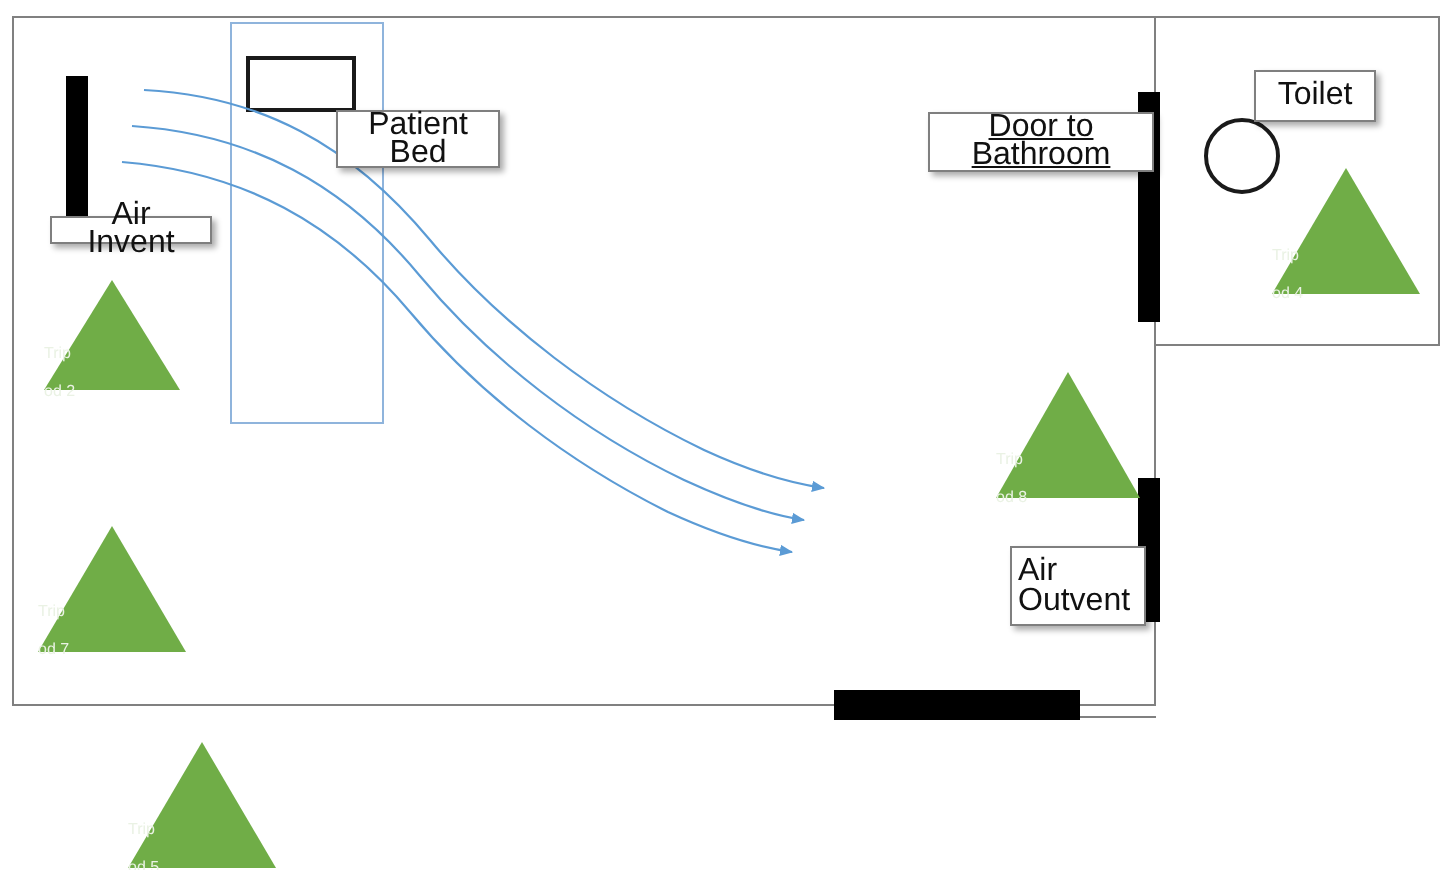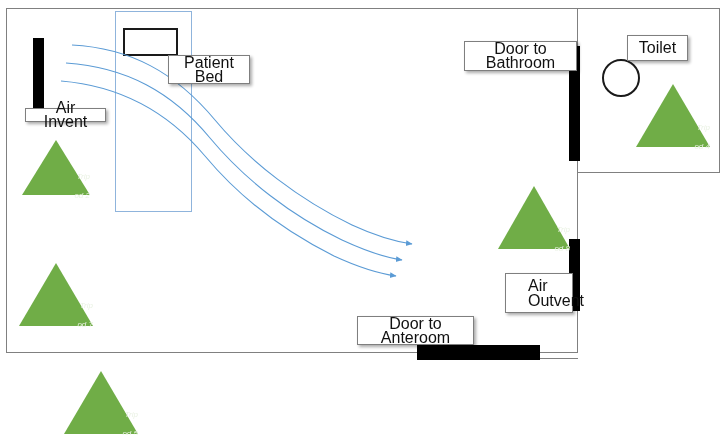--- a/index.html
+++ b/index.html
@@ -36,27 +36,26 @@
     white-space:pre-line;
   }
 
   
   .tripod{position:absolute;}
   .tripod .tri{position:absolute;left:0;top:0;width:100%;height:100%;}
   .tripod .tritext{
     position:absolute;
     left:0;
     width:100%;
-    text-align:right;
+    text-align:left;
     color:#eaf2e4;
     font-size:8px;
     line-height:9.5px;
     white-space:pre-line;
     pointer-events:none;
-    font-style:italic;
   }
 
   
   .toilet-bowl{
     position:absolute;
     border:2px solid #1a1a1a;
     border-radius:50%;
     background:#ffffff;
   }
 
@@ -152,23 +151,22 @@
       <span>od 5</span>
     </div>
   </div>
 
   <div class="toilet-bowl" style="left:602px;top:59px;width:34px;height:34px;"></div>
 
   <div class="label" style="left:168px;top:55px;width:82px;height:29px;">Patient Bed</div>
 
   <div class="label" style="left:25px;top:108px;width:81px;height:14px;">Air Invent</div>
 
-  <div class="label" style="left:464px;top:41px;width:113px;height:30px;">Door to Bathroom</div>
+  <div class="label" style="left:464px;top:56px;width:113px;height:30px;text-decoration:underline;">Door to Bathroom</div>
 
   <div class="label" style="left:627px;top:35px;width:61px;height:26px;">Toilet</div>
 
-  <div class="label" style="left:505px;top:273px;width:68px;height:40px;line-height:15px;justify-content:flex-start;text-align:left;padding-left:22px;">Air
+  <div class="label" style="left:505px;top:273px;width:68px;height:40px;line-height:15px;justify-content:flex-start;text-align:left;padding-left:3px;">Air
 Outvent</div>
 
-  <div class="label" style="left:357px;top:316px;width:117px;height:29px;">Door to Anteroom</div>
 
 
 </div>
 
 </body></html>

